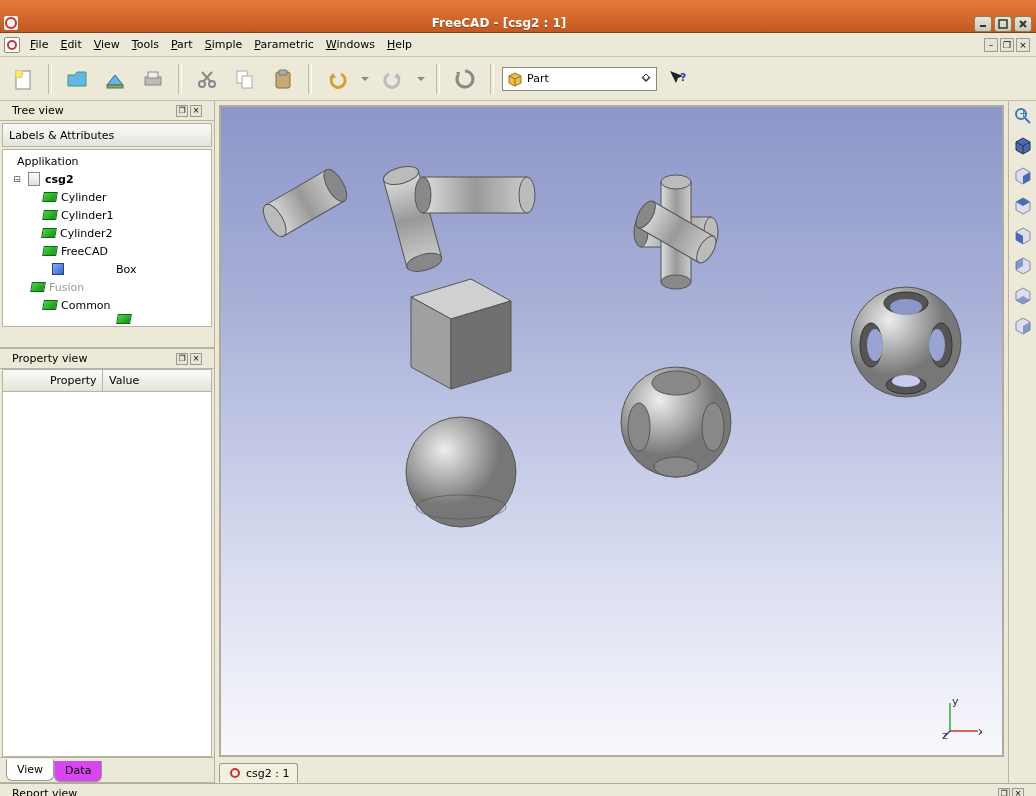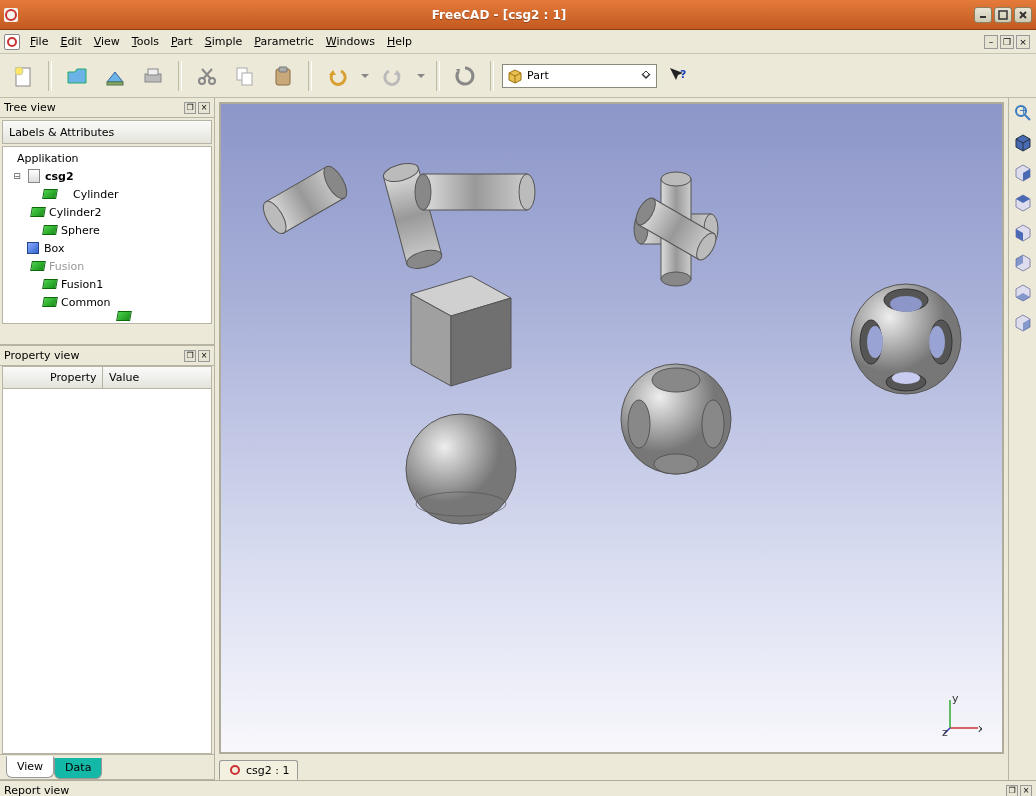--- a/index.html
+++ b/index.html
@@ -1,19 +1,19 @@
 <!DOCTYPE html>
 <html><head>
 <meta charset="utf-8">
 <style>
 * { margin: 0; padding: 0; box-sizing: border-box; font-family: "DejaVu Sans", "Liberation Sans", sans-serif; font-size: 11px; }
 body { width: 1036px; height: 796px; background: #ece9d8; overflow: hidden; }
 
 
-.titlebar { height: 30px; background: linear-gradient(to bottom, #e47b3a, #c35920); display: flex; align-items: center; padding: 4px 4px; color: #fff; border-bottom: 1px solid #8a3d14; }
+.titlebar { height: 22px; background: linear-gradient(to bottom, #e47b3a, #c35920); display: flex; align-items: flex-start; padding: 16px 4px; color: #fff; border-bottom: 1px solid #8a3d14; }
 .titlebar-icon { width: 14px; height: 14px; background: #f5f5f0; border-radius: 2px; margin-right: 6px; position: relative; }
 .titlebar-icon::after { content: ""; position: absolute; width: 8px; height: 8px; border: 2px solid #c33; border-radius: 50%; top: 1px; left: 1px; }
 .titlebar-title { flex: 1; text-align: center; font-weight: bold; font-size: 12px; text-shadow: 0 1px 0 rgba(0,0,0,.3); }
 .titlebar-btns { display: flex; gap: 2px; }
 .tb-btn { width: 18px; height: 16px; background: linear-gradient(to bottom,#e9e5d6,#cfc9b3); border: 1px solid #8a7f5f; border-radius: 3px; display:flex; align-items:center; justify-content:center; color:#333; font-weight:bold; cursor:pointer; }
 
 
 .menubar { height: 24px; background: #ece9d8; display: flex; align-items: center; padding: 0 2px; border-bottom: 1px solid #c8c4b4; }
 .app-ico { width: 16px; height: 16px; margin: 0 4px 0 2px; background: #fff; border: 1px solid #888; border-radius: 2px; display:flex; align-items:center; justify-content:center; }
 .app-ico svg { width:12px; height:12px; }
@@ -26,21 +26,21 @@
 .toolbar { height: 44px; background: #ece9d8; display:flex; align-items:center; padding: 0 6px; gap: 4px; border-bottom: 1px solid #c0bcac; }
 .tbtn { width: 34px; height: 34px; border: 1px solid transparent; display:flex; align-items:center; justify-content:center; cursor:pointer; border-radius: 3px; }
 .tsep { width: 4px; height: 30px; border-left: 1px solid #c0bcac; border-right: 1px solid #fff; margin: 0 4px; }
 .wb-select { width: 155px; height: 24px; background: #fff; border: 1px solid #8a8a7a; display:flex; align-items:center; padding: 0 4px; gap: 4px; }
 .wb-select .wb-dd { margin-left:auto; }
 
 
 .main { display:flex; height: calc(796px - 22px - 24px - 44px - 24px); }
 .left-col { width: 215px; display:flex; flex-direction:column; border-right: 1px solid #b8b4a4; }
 
-.panel-title { height: 20px; background: #ece9d8; border-bottom: 1px solid #b8b4a4; display:flex; align-items:center; padding: 0 4px; font-size: 11px; }
+.panel-title { height: 20px; background: #ece9d8; border-bottom: 1px solid #b8b4a4; display:flex; align-items:center; padding: 0 12px; font-size: 11px; }
 .panel-title-btns { margin-left:auto; display:flex; gap:2px; }
 .pt-btn { width: 12px; height: 12px; border: 1px solid #999; background:#e8e4d4; display:flex; align-items:center; justify-content:center; font-size:8px; cursor:pointer; }
 
 .tree-panel { height: 248px; border-bottom: 2px solid #b8b4a4; display:flex; flex-direction:column; }
 .tree-header { height: 24px; background: linear-gradient(to bottom,#fafafa,#e4e4dc); border: 1px solid #b8b4a4; margin: 2px; display:flex; align-items:center; padding: 0 6px; }
 .tree-body { flex:1; background:#fff; margin: 0 2px 20px 2px; border: 1px solid #b8b4a4; overflow:auto; padding: 2px 0; }
 .tree-row { display:flex; align-items:center; height:18px; padding: 0 2px; cursor:pointer; }
 .tree-toggle { width:12px; display:flex; justify-content:center; font-size:9px; color:#555; }
 .tree-icon { width:16px; height:16px; margin: 0 3px; display:flex; align-items:center; justify-content:center; }
 .doc-icon { background: linear-gradient(to bottom,#fff,#ddd); border:1px solid #888; width:12px; height:14px; }
@@ -51,21 +51,21 @@
 .dim { color:#999; }
 
 .prop-panel { flex:1; display:flex; flex-direction:column; border-bottom: 1px solid #b8b4a4; }
 .prop-table { flex:1; background:#fff; margin:0 2px; border: 1px solid #b8b4a4; }
 .prop-th { display:flex; background: linear-gradient(to bottom,#fafafa,#e4e4dc); border-bottom: 1px solid #b8b4a4; }
 .prop-th > div { padding: 4px 6px; border-right: 1px solid #b8b4a4; }
 .prop-th > div:first-child { width: 100px; padding-left: 47px; }
 .prop-th > div:last-child { flex:1; border-right:none; }
 
 .prop-tabs { display:flex; padding: 2px 0 0 6px; gap:0; border-top: 1px solid #b8b4a4; height: 25px; align-items:flex-end; }
-.ptab { padding: 3px 10px 4px 10px; border: 1px solid #999; border-top:none; border-radius: 0 0 6px 6px; background: #14b8a6; cursor:pointer; }
+.ptab { padding: 3px 10px 4px 10px; border: 1px solid #999; border-top:none; border-radius: 0 0 6px 6px; background: #d946ef; cursor:pointer; }
 .ptab.active { background:#fff; border-top: 1px solid #fff; position:relative; top:-1px; }
 
 
 .center { flex:1; display:flex; flex-direction:column; background:#ece9d8; }
 .viewport { flex:1; margin: 4px; border: 2px solid #b0ac9c; background: linear-gradient(to bottom, #8c96c8 0%, #a8b0d8 30%, #d8dcf0 70%, #f8f8fc 100%); position:relative; overflow:hidden; }
 .shape { position:absolute; }
 .axes { position:absolute; bottom: 16px; right: 20px; width: 40px; height: 40px; }
 
 
 .doc-tab-row { height: 22px; padding: 2px 0 0 4px; }
@@ -247,55 +247,55 @@
           <span class="tree-label">Applikation</span>
         </div>
         <div class="tree-row" style="padding-left:8px">
           <span class="tree-toggle">⊟</span>
           <span class="tree-icon">
               <span class="doc-icon"></span>
             </span>
           <span class="tree-label bold">csg2</span>
         </div>
         <div id="tree-items">
-            <div class="tree-row" style="padding-left: 36px; gap: 12px;">
+            <div class="tree-row" style="padding-left: 36px;">
               <span class="tree-icon">
                 <span class="part-icon"></span>
               </span>
               <span class="tree-label">Cylinder</span>
             </div>
+            <div class="tree-row" style="padding-left: 36px;">
+              <span class="tree-icon">
+                <span class="part-icon"></span>
+              </span>
+              <span class="tree-label">Cylinder1</span>
+            </div>
+            <div class="tree-row" style="padding-left: 35px;">
+              <span class="tree-icon">
+                <span class="part-icon"></span>
+              </span>
+              <span class="tree-label">Cylinder2</span>
+            </div>
+            <div class="tree-row" style="padding-left: 36px;">
+              <span class="tree-icon">
+                <span class="part-icon"></span>
+              </span>
+              <span class="tree-label">FreeCAD</span>
+            </div>
+            <div class="tree-row" style="padding-left: 44px; gap: 47px;">
+              <span class="tree-icon">
+                <span class="box-icon"></span>
+              </span>
+              <span class="tree-label">Box</span>
+            </div>
             <div class="tree-row" style="padding-left: 24px;">
               <span class="tree-icon">
                 <span class="part-icon"></span>
               </span>
-              <span class="tree-label">Cylinder2</span>
-            </div>
-            <div class="tree-row" style="padding-left: 36px;">
-              <span class="tree-icon">
-                <span class="part-icon"></span>
-              </span>
-              <span class="tree-label">Sphere</span>
-            </div>
-            <div class="tree-row" style="padding-left: 19px;">
-              <span class="tree-icon">
-                <span class="box-icon"></span>
-              </span>
-              <span class="tree-label">Box</span>
-            </div>
-            <div class="tree-row" style="padding-left: 24px;">
-              <span class="tree-icon">
-                <span class="part-icon"></span>
-              </span>
               <span class="tree-label dim">Fusion</span>
-            </div>
-            <div class="tree-row" style="padding-left: 36px;">
-              <span class="tree-icon">
-                <span class="part-icon"></span>
-              </span>
-              <span class="tree-label">Fusion1</span>
             </div>
             <div class="tree-row" style="padding-left: 36px;">
               <span class="tree-icon">
                 <span class="part-icon"></span>
               </span>
               <span class="tree-label">Common</span>
             </div>
             <div class="tree-row" style="padding-left: 36px; flex-direction: column;">
               <span class="tree-icon">
                 <span class="part-icon"></span>

